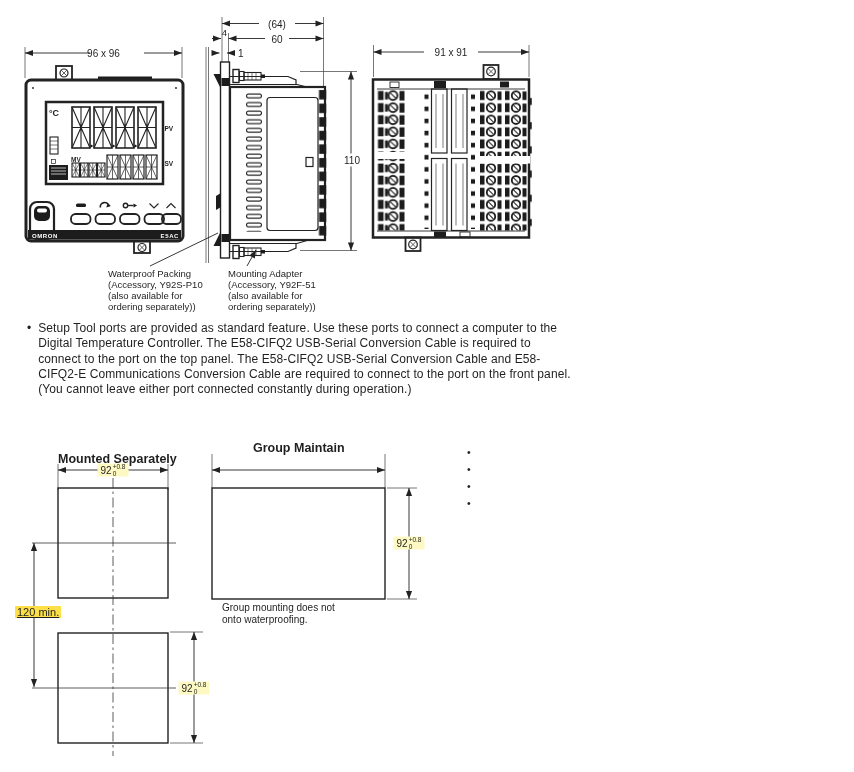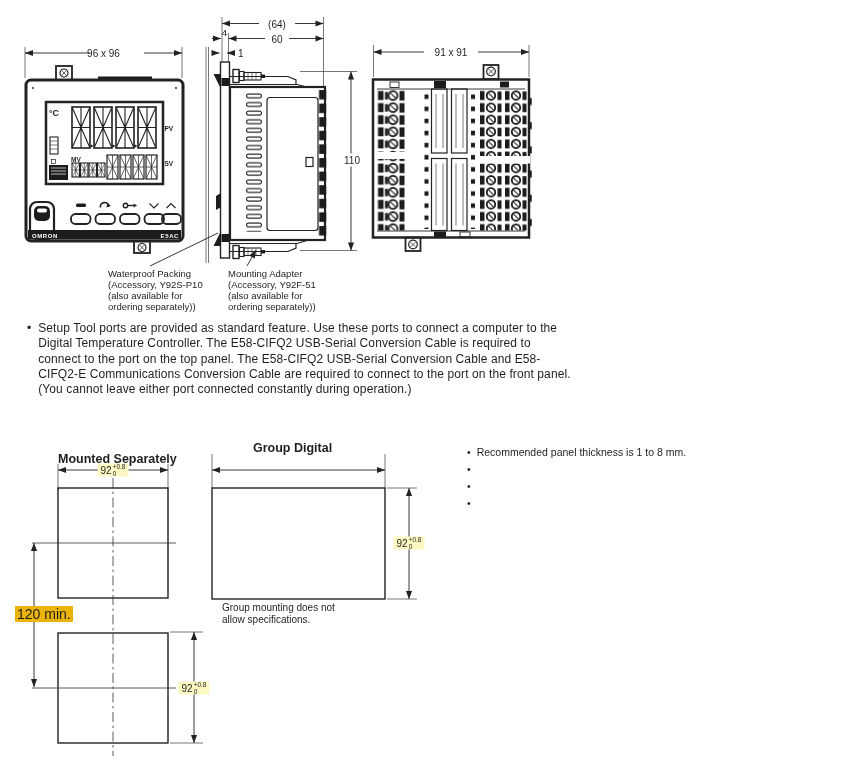--- a/index.html
+++ b/index.html
@@ -25,21 +25,21 @@
   .h-title{position:absolute;font-size:12.5px;font-weight:bold;}
   .formula{position:absolute;left:221px;top:452px;width:158px;text-align:center;font-size:9.5px;white-space:nowrap;}
   .notes{position:absolute;left:467px;top:446px;width:392px;display:flex;flex-direction:column;gap:4px;}
   .note-item{display:flex;}
   .note-item .bullet{font-size:10.5px;line-height:13px;margin-right:6px;}
   .note-item .txt{font-size:10.5px;line-height:13px;white-space:pre-line;}
   .caption{position:absolute;font-size:10px;line-height:12px;white-space:pre-line;}
   .dimlab{position:absolute;background:#fef9c3;padding:0 3px;font-size:10px;line-height:11px;
           white-space:nowrap;transform:translate(-50%,-50%);display:inline-flex;align-items:center;}
   .tol{display:inline-flex;flex-direction:column;align-items:flex-start;font-size:6.5px;line-height:6.5px;margin-left:1px;}
-  .pitch{position:absolute;left:15px;top:606px;background:#eab308;padding:0 2px;font-size:14px;}
+  .pitch{position:absolute;left:15px;top:606px;background:#fde047;padding:0 2px;font-size:11px;text-decoration:underline;}
 </style>
 </head>
 <body>
 
 <div id="page">
 
   <svg style="left:0;top:0" width="854" height="320" viewBox="0 0 854 320">
     <defs>
       <marker id="arw" markerUnits="userSpaceOnUse" markerWidth="9" markerHeight="8" refX="8.5" refY="4" orient="auto-start-reverse">
         <path d="M0.5,0.9 L8.5,4 L0.5,7.1 Z" fill="#222"></path>
@@ -306,21 +306,21 @@
   <div class="para">
     <span class="bullet">•</span>
     <span class="txt">Setup Tool ports are provided as standard feature. Use these ports to connect a computer to the
 Digital Temperature Controller. The E58-CIFQ2 USB-Serial Conversion Cable is required to
 connect to the port on the top panel. The E58-CIFQ2 USB-Serial Conversion Cable and E58-
 CIFQ2-E Communications Conversion Cable are required to connect to the port on the front panel.
 (You cannot leave either port connected constantly during operation.)</span>
   </div>
 
   <div class="h-title" style="left:58px;top:452px;">Mounted Separately</div>
-  <div class="h-title" style="left:253px;top:441px;">Group Digital</div>
+  <div class="h-title" style="left:253px;top:441px;">Group Maintain</div>
 
   <svg style="left:0;top:440px;" width="460" height="332" viewBox="0 0 460 332">
     <defs>
       <marker id="arw2" markerUnits="userSpaceOnUse" markerWidth="9" markerHeight="8" refX="8.5" refY="4" orient="auto-start-reverse">
         <path d="M0.5,0.9 L8.5,4 L0.5,7.1 Z" fill="#222"></path>
       </marker>
     </defs>
 
     <g>
       <line x1="58" y1="24" x2="58" y2="50" class="ext"></line>
@@ -371,26 +371,25 @@
   <div class="dimlab" style="left:409px;top:543px;">
     <span>92</span>
       <span class="tol">
         <span>+0.8</span>
         <span>0</span>
       </span>
   </div>
   <div class="pitch">120 min.</div>
 
   <div class="caption" style="left:222px;top:602px;">Group mounting does not
-allow specifications.</div>
+onto waterproofing.</div>
 
   <div class="notes">
     <div class="note-item">
       <span class="bullet">•</span>
-      <span class="txt">Recommended panel thickness is 1 to 8 mm.</span>
     </div>
     <div class="note-item">
       <span class="bullet">•</span>
     </div>
     <div class="note-item">
       <span class="bullet">•</span>
     </div>
     <div class="note-item">
       <span class="bullet">•</span>
     </div>

